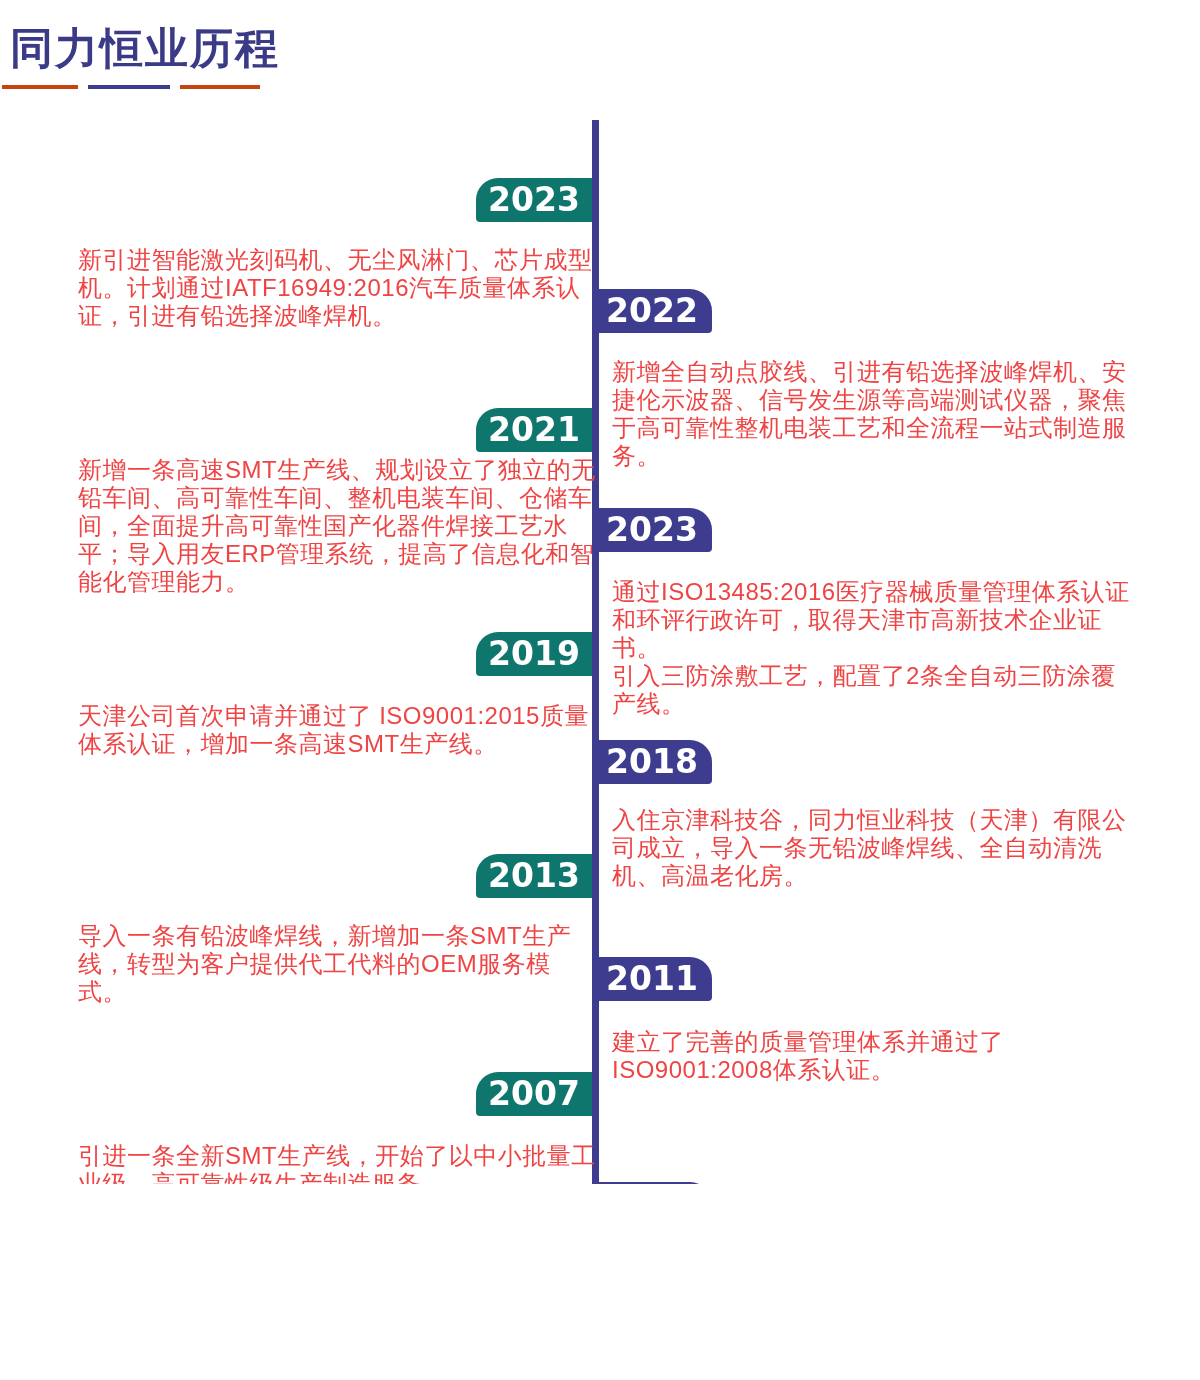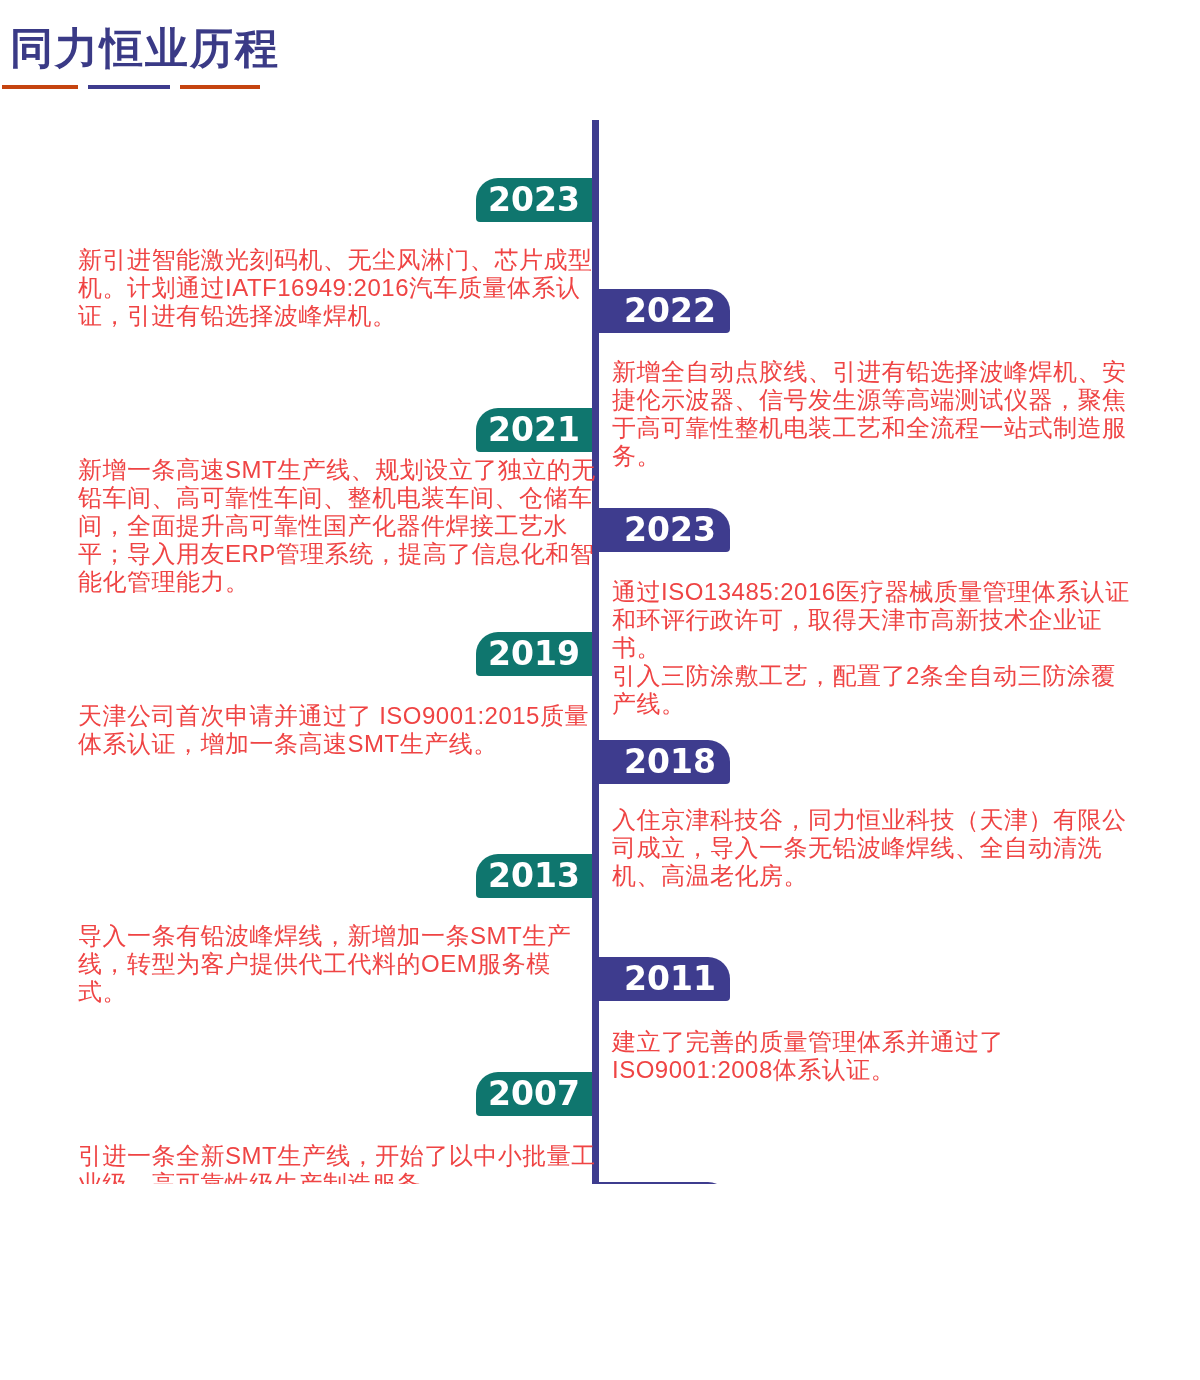--- a/index.html
+++ b/index.html
@@ -30,21 +30,21 @@
   }
 
   
   .badge {
     position:absolute; height:44px; line-height:44px;
     text-align:center; color:#ffffff;
     font-weight:bold; font-size:33px;
     font-family:"DejaVu Sans","Liberation Sans",sans-serif;
   }
   .badge.left  { left:476px; width:116px; background:#0f766e; border-radius:22px 0 0 4px; }
-  .badge.right { left:592px; width:120px; background:#3e3c8e; border-radius:0 22px 4px 0;padding-left:18px; }
+  .badge.right { left:592px; width:120px; background:#3e3c8e; border-radius:0 22px 4px 0; }
 
   
   .ev-text {
     position:absolute;
     font-size:24px; line-height:28px;
     color:#ef4444;
     white-space:pre-line;
     letter-spacing:0.5px;
   }
   .ev-text.left-text  { left:78px;  width:520px; }

